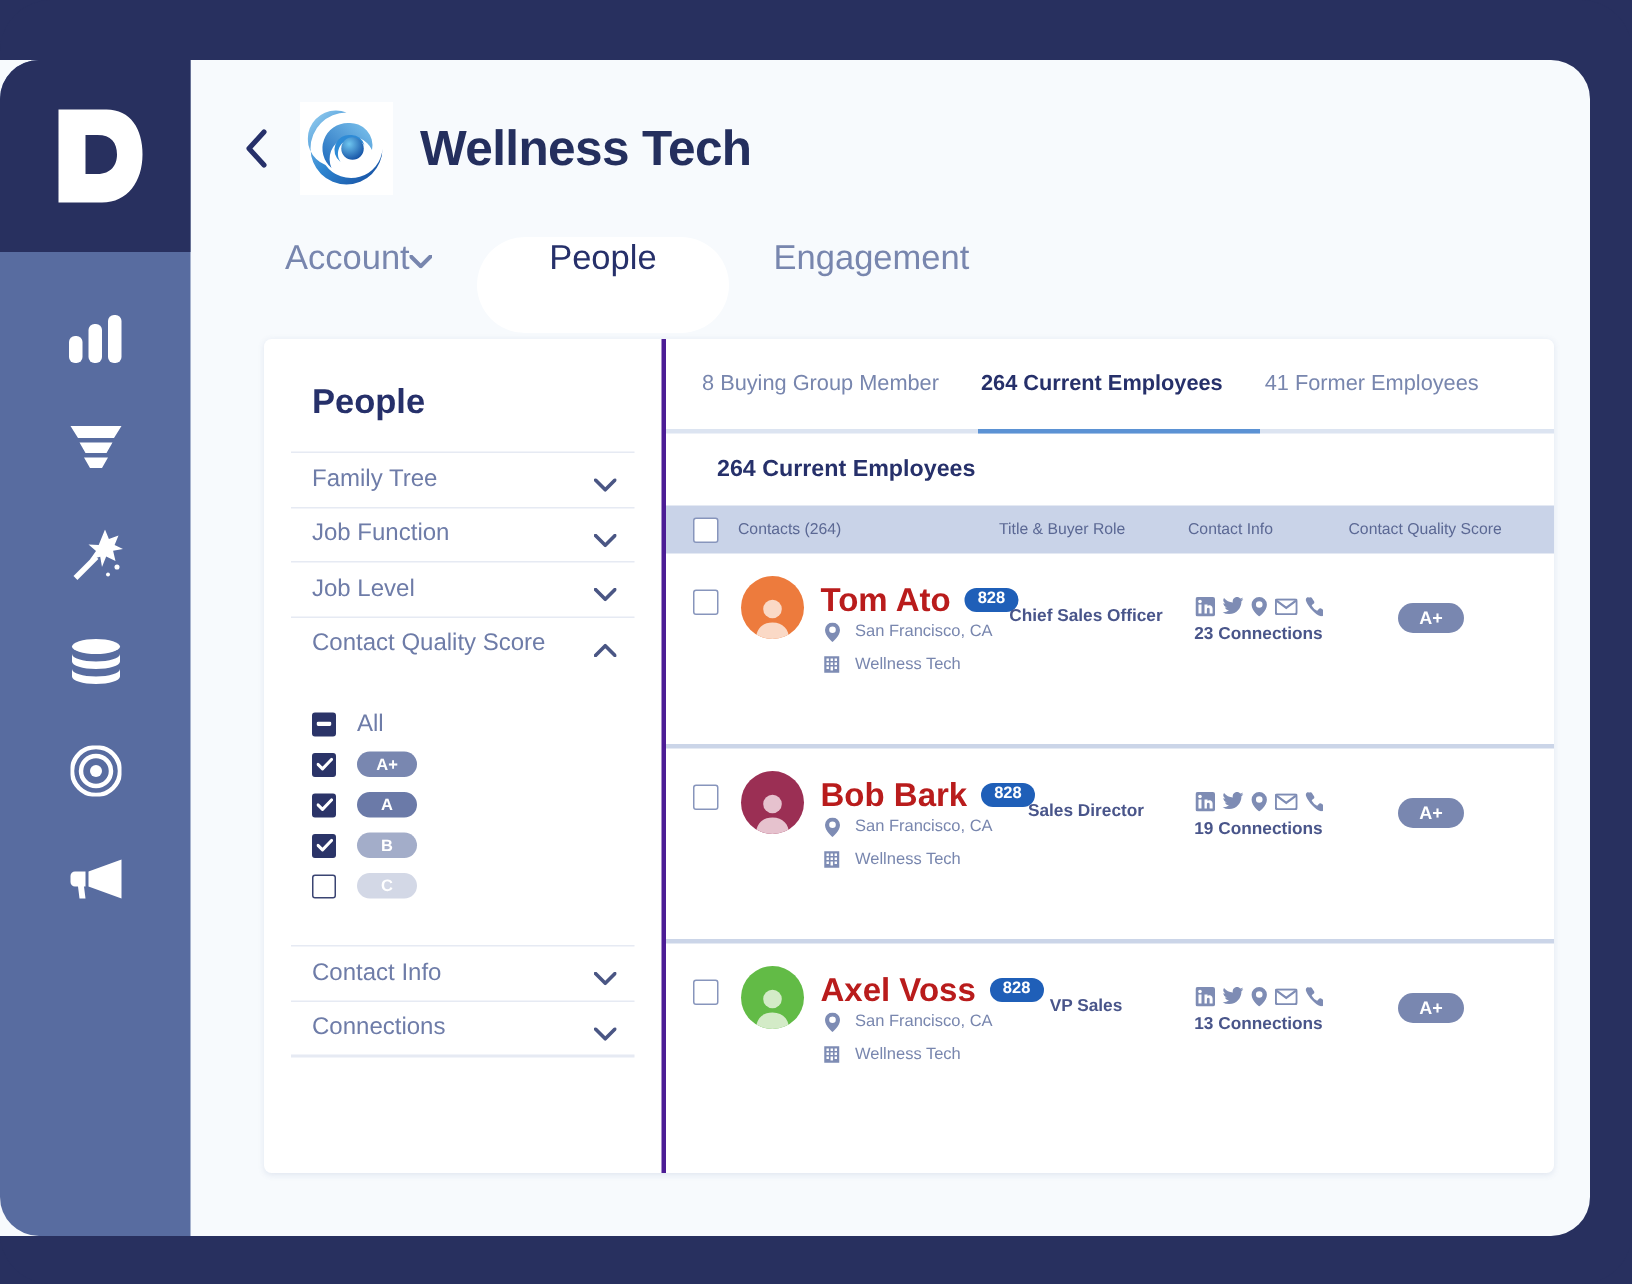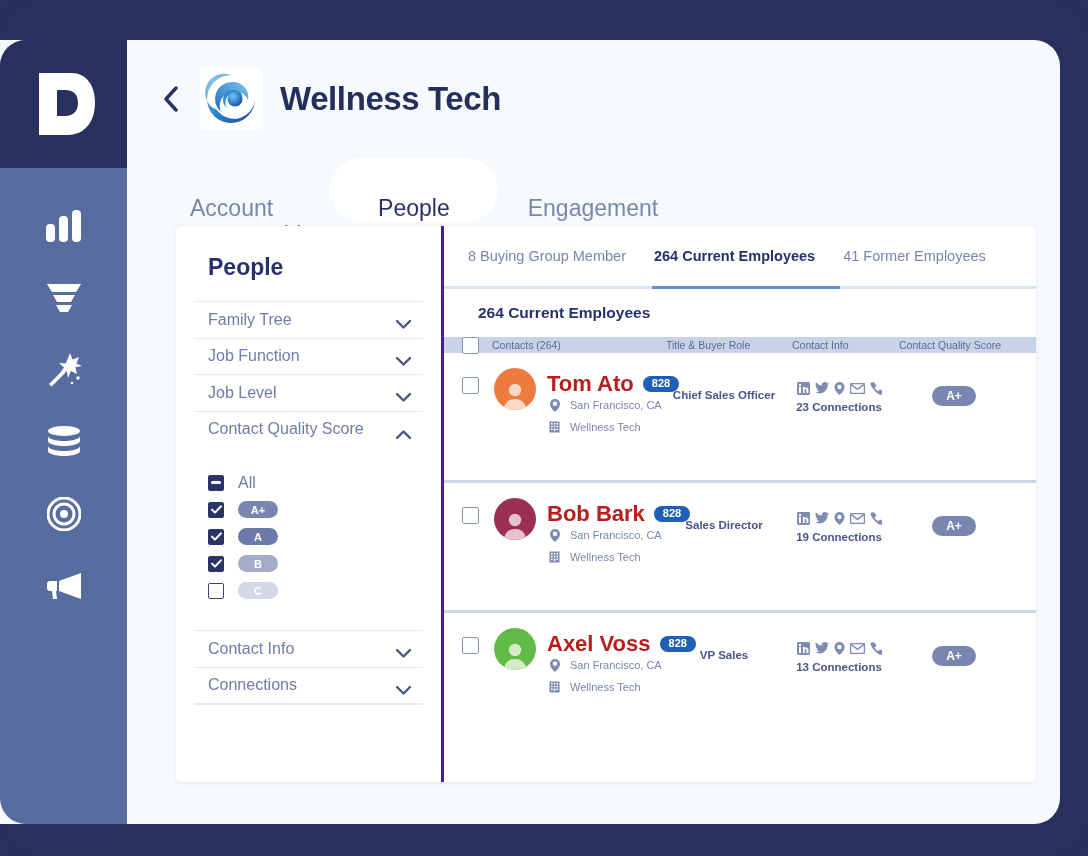--- a/index.html
+++ b/index.html
@@ -82,21 +82,21 @@
     position: absolute;
     left: 160px; top: 158px;
     height: 64px;
     display: flex; align-items: center;
   }
   .top-tab {
     font-size: 23px;
     color: #7886AE;
     padding: 0 30px;
     height: 64px;
-    display: flex; align-items: flex-end; gap: 12px;
+    display: flex; align-items: flex-start; gap: 0;
     cursor: pointer;
     white-space: nowrap;
   }
   .top-tab.active {
     background: #FFFFFF;
     border-radius: 32px;
     color: #26306A;
     font-weight: normal;
     padding: 0 48px;
   }
@@ -208,21 +208,21 @@
     background: #5B92D4;
   }
   #list-heading {
     height: 48px;
     display: flex; align-items: center;
     padding-left: 34px;
     font-size: 15.5px; font-weight: bold;
     color: #26306A;
   }
   #table-head {
-    height: 16px;
+    height: 32px;
     background: #C9D3E8;
     display: flex; align-items: center;
     position: relative;
     text-align: right;
   }
   .th {
     position: absolute;
     font-size: 10.5px;
     color: #5B6894;
     white-space: nowrap;

